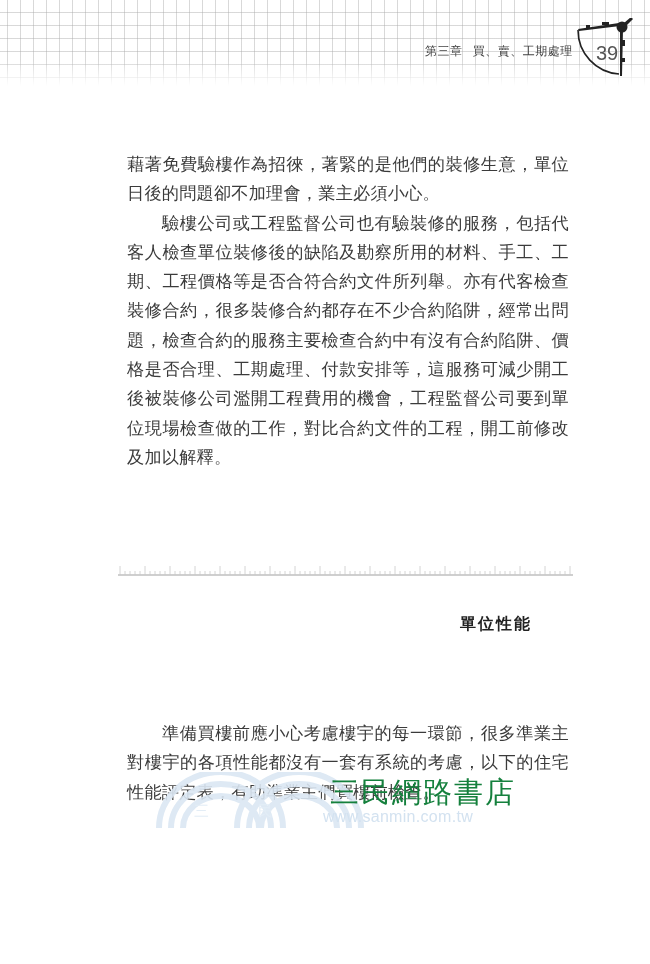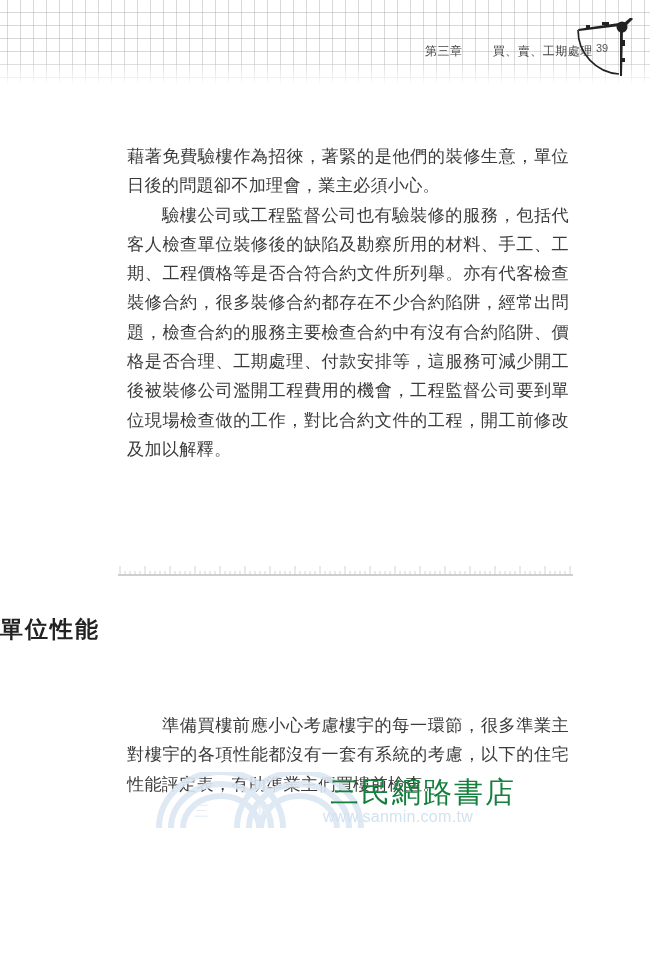--- a/index.html
+++ b/index.html
@@ -11,34 +11,34 @@
       linear-gradient(to right, rgba(170,170,170,0.45) 1px, transparent 1px),
       linear-gradient(to bottom, rgba(170,170,170,0.45) 1px, transparent 1px);
     background-size: 13px 13px;
     background-position: 7px 12px;
     -webkit-mask-image: linear-gradient(to bottom, #000 70%, transparent 100%);
     mask-image: linear-gradient(to bottom, #000 70%, transparent 100%);
   }
 
   .running-head { position: absolute; top: 43px; left: 425px; font-size: 12px; color: #444;
     letter-spacing: 0.5px; white-space: nowrap; }
-  .running-head .chapter { margin-right: 26px; }
-  .page-number { position: absolute; top: 42px; left: 596px; font-size: 11px; color: #555;
+  .running-head .chapter { margin-right: 6px; }
+  .page-number { position: absolute; top: 42px; left: 596px; font-size: 20px; color: #555;
     font-family: "Liberation Sans", sans-serif; }
   .compass { position: absolute; left: 575px; top: 18px; width: 60px; height: 62px; }
 
   .body-text { position: absolute; left: 127px; width: 442px; font-size: 17.2px;
-    line-height: 29.3px; color: #3b3b3b; letter-spacing: 0.2px; text-align: justify; }
+    line-height: 29.3px; color: #3b3b3b; letter-spacing: 0.2px; text-align: justify; margin-top: 8px; }
   .body-text p { margin: 0; }
   .body-text p.indent { text-indent: 35px; }
 
   .ruler { position: absolute; left: 118px; top: 565px; width: 455px; height: 12px; }
 
-  .section-title { position: absolute; top: 614px; left: 0; width: 532px; text-align: left;
-    font-size: 23px; font-weight: bold; color: #222; letter-spacing: 2px; }
+  .section-title { position: absolute; top: 614px; left: 0; width: 532px; text-align: right;
+    font-size: 16px; font-weight: bold; color: #222; letter-spacing: 2px; }
 
   .watermark { position: absolute; left: 153px; top: 772px; width: 345px; height: 56px; opacity: 0.9; }
   .wm-cn { position: absolute; left: 330px; top: 773px; font-family: "DejaVu Serif", serif;
     font-size: 29px; color: #15803d; letter-spacing: 2px; }
   .wm-url { position: absolute; left: 323px; top: 808px; font-family: "Liberation Sans", sans-serif;
     font-size: 16px; color: #d3e2f0; letter-spacing: 0.3px; }
   .wm-glyph { position: absolute; font-size: 15px; color: #e3edf6; font-family: "DejaVu Serif", serif; }
 </style>
 </head>
 <body>

